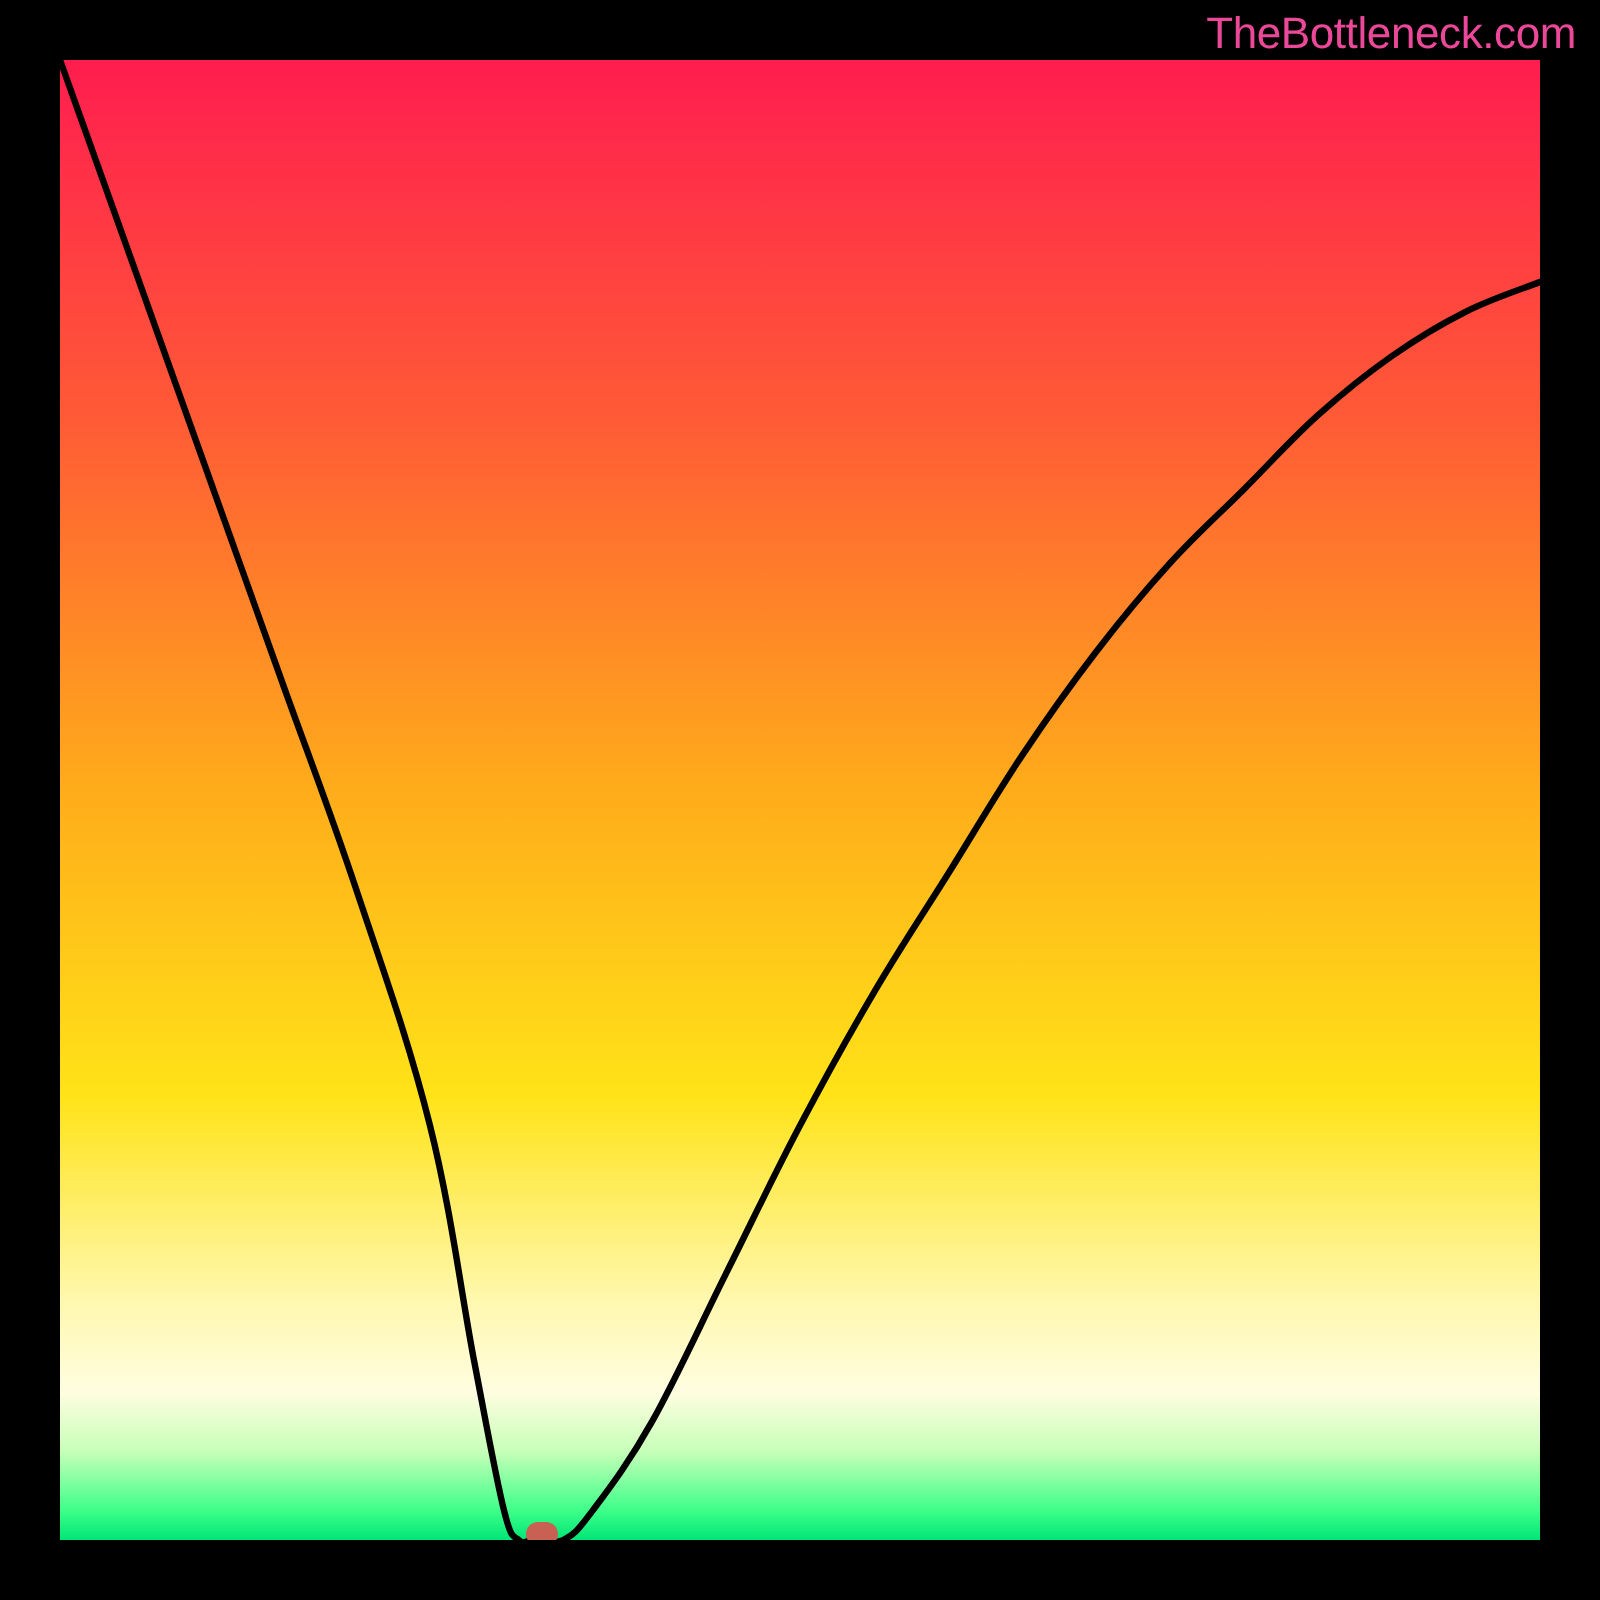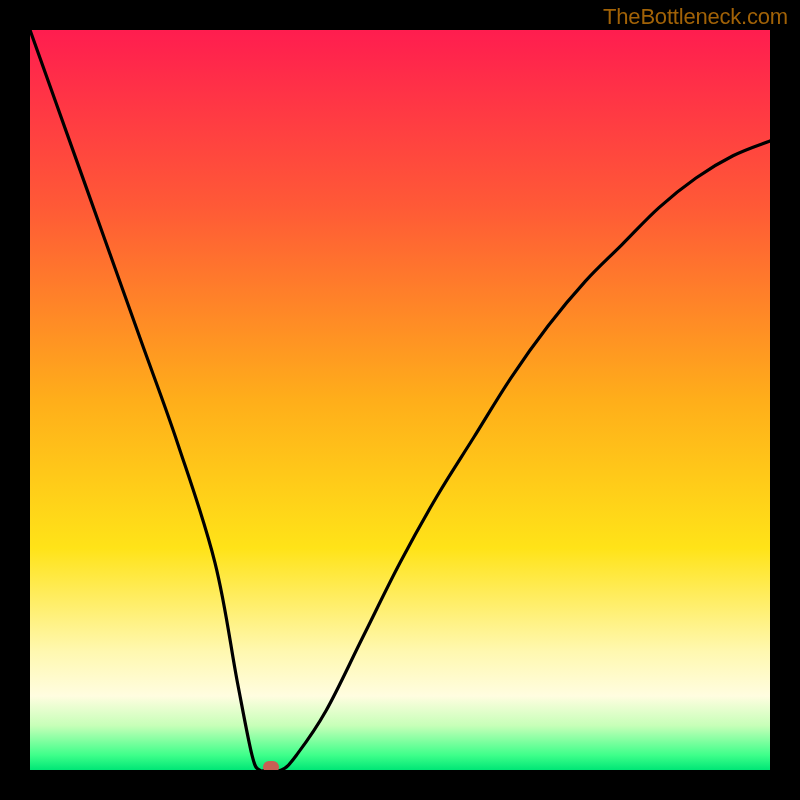--- a/index.html
+++ b/index.html
@@ -14,21 +14,21 @@
   .frame {
     position: relative;
     width: 800px;
     height: 800px;
     background: #000;
   }
   .attribution {
     position: absolute;
     top: 4px;
     right: 12px;
-    color: #a16207;
+    color: #ec4899;
     font-size: 22px;
     font-weight: 500;
     letter-spacing: -0.2px;
     z-index: 5;
   }
   .plot-area {
     position: absolute;
     left: 30px;
     top: 30px;
     width: 740px;

